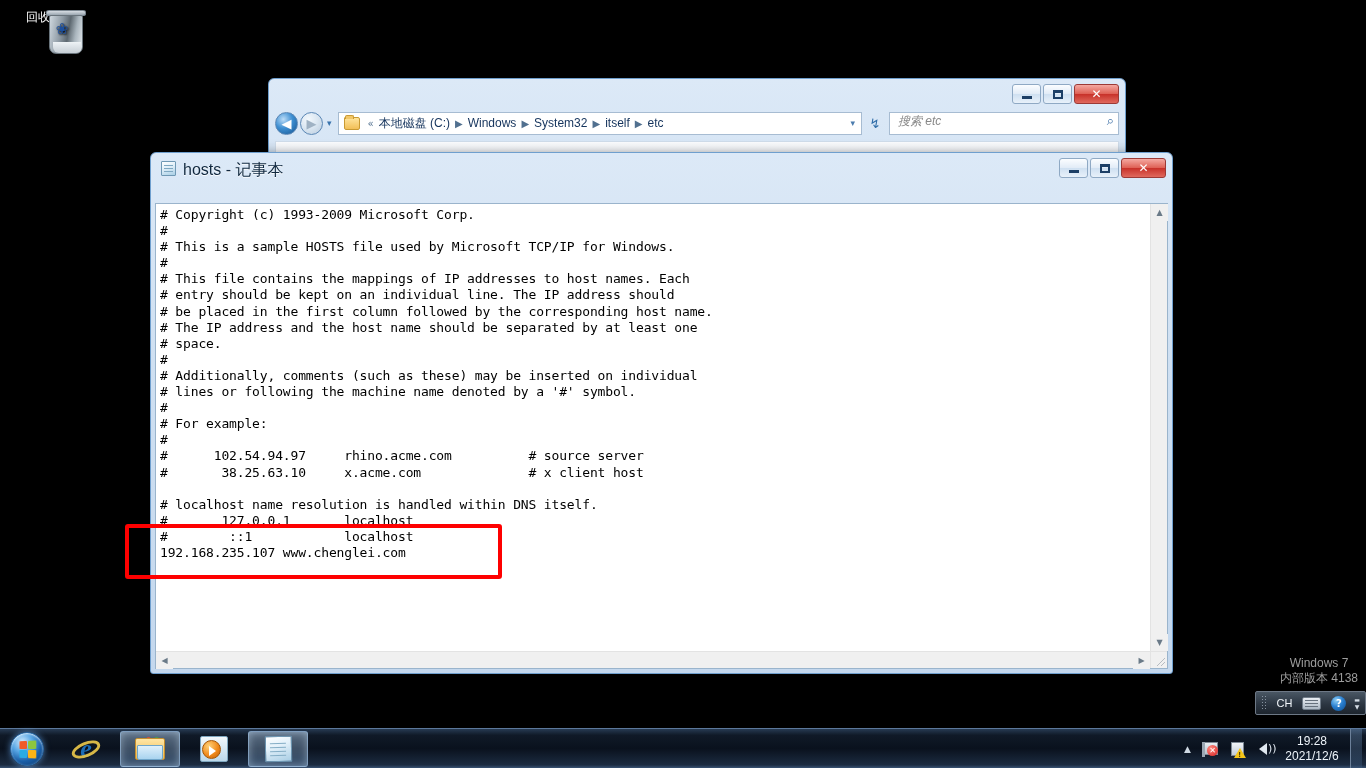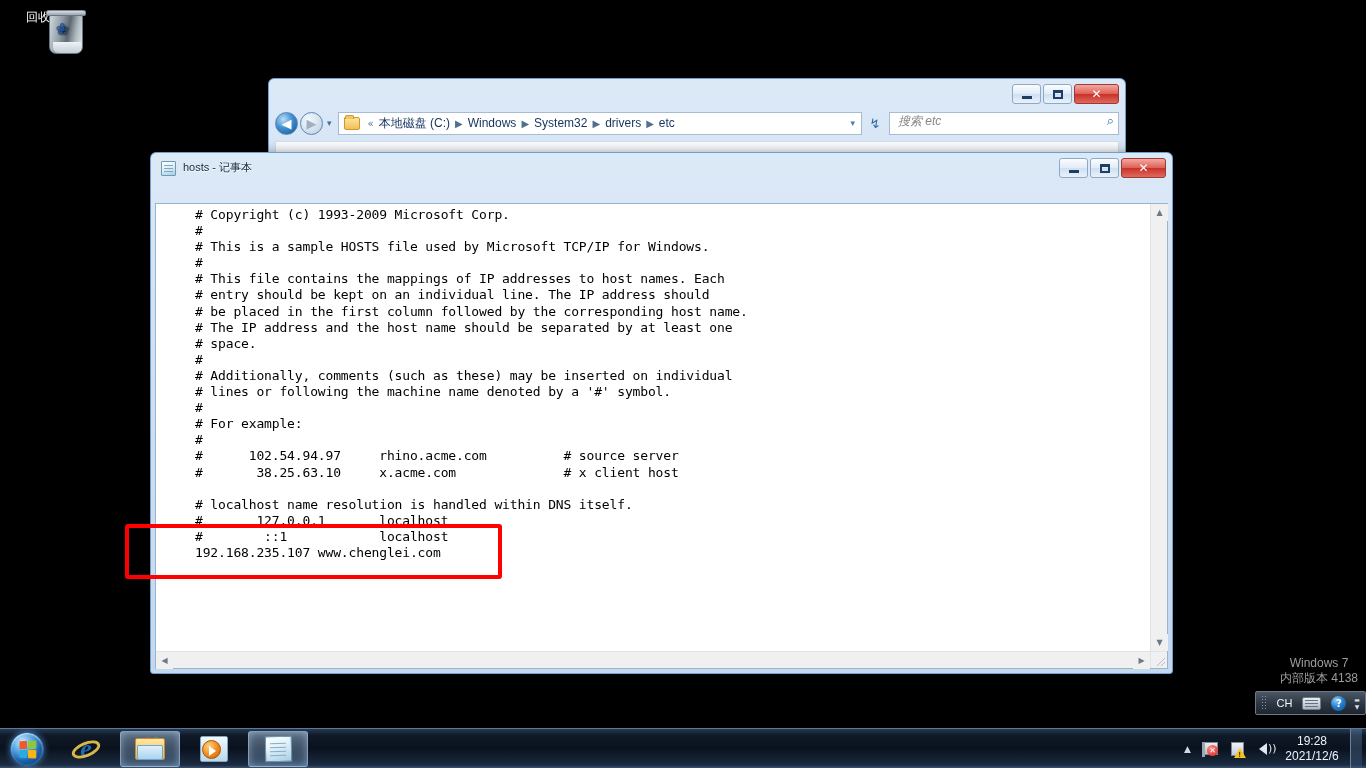--- a/index.html
+++ b/index.html
@@ -187,21 +187,21 @@
   #explorer .body-area {
     position: absolute; left: 6px; right: 6px; top: 90px; bottom: 6px;
     background: #fff; border: 1px solid #cfdcea;
   }
 
   
   #notepad { left: 150px; top: 152px; width: 1023px; height: 522px; }
   #notepad .titlebar { height: 30px; position: relative; }
   #notepad .title-text {
     position: absolute; left: 32px; top: 7px;
-    font-size: 11px; color: #10283f;
+    font-size: 16px; color: #10283f;
     text-shadow: 0 1px 0 rgba(255,255,255,.85);
     white-space: nowrap;
   }
   .np-ico {
     position: absolute; left: 10px; top: 8px;
     width: 15px; height: 15px;
     background: linear-gradient(160deg,#ffffff 0%, #dfeef8 45%, #a9cfe5 100%);
     border: 1px solid #6f98b4;
     border-radius: 1px;
   }
@@ -230,21 +230,20 @@
   .np-text {
     flex: 1;
     overflow: hidden;
     padding: 3px 0 0 4px;
     font-family: "DejaVu Sans Mono", "Liberation Mono", monospace;
     font-size: 13px;
     line-height: 16.1px;
     color: #000;
     white-space: pre;
     letter-spacing: -0.15px;
-    margin-left: 35px;
   }
   .vscroll {
     width: 17px;
     background: #f0f0f0;
     border-left: 1px solid #e3e3e3;
     display: flex; flex-direction: column; justify-content: space-between;
   }
   .sb-arrow {
     width: 17px; height: 17px;
     display: flex; align-items: center; justify-content: center;
@@ -567,21 +566,21 @@
 
       <div class="addressbar">
         <span class="folder-ico"></span>
         <span class="crumb-sep">«</span>
         <span class="crumb">本地磁盘 (C:)</span>
         <span class="crumb-sep">▶</span>
         <span class="crumb">Windows</span>
         <span class="crumb-sep">▶</span>
         <span class="crumb">System32</span>
         <span class="crumb-sep">▶</span>
-        <span class="crumb">drivers</span>
+        <span class="crumb">itself</span>
         <span class="crumb-sep">▶</span>
         <span class="crumb">etc</span>
         <span class="addr-dd">▾</span>
       </div>
 
       <div class="refresh-btn">
         <span>↯</span>
       </div>
 
       <div class="searchbox">

